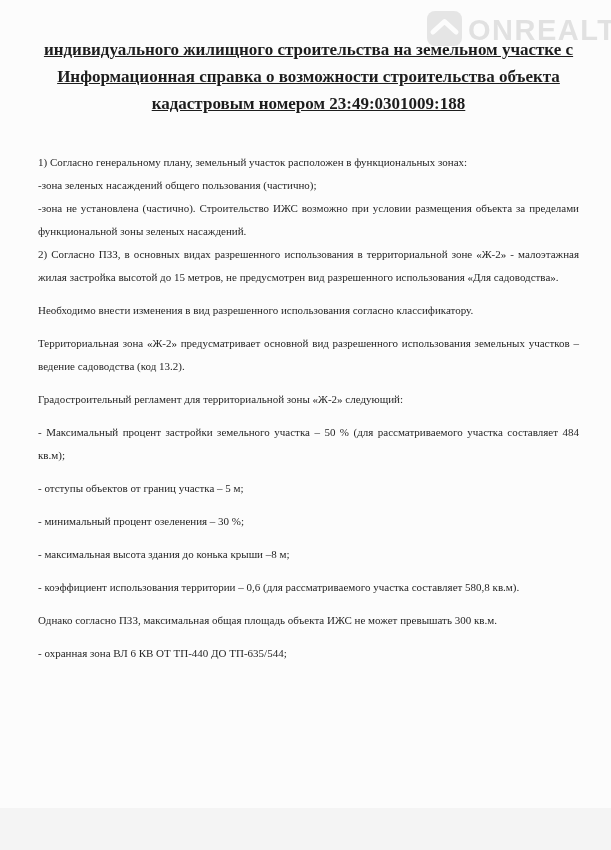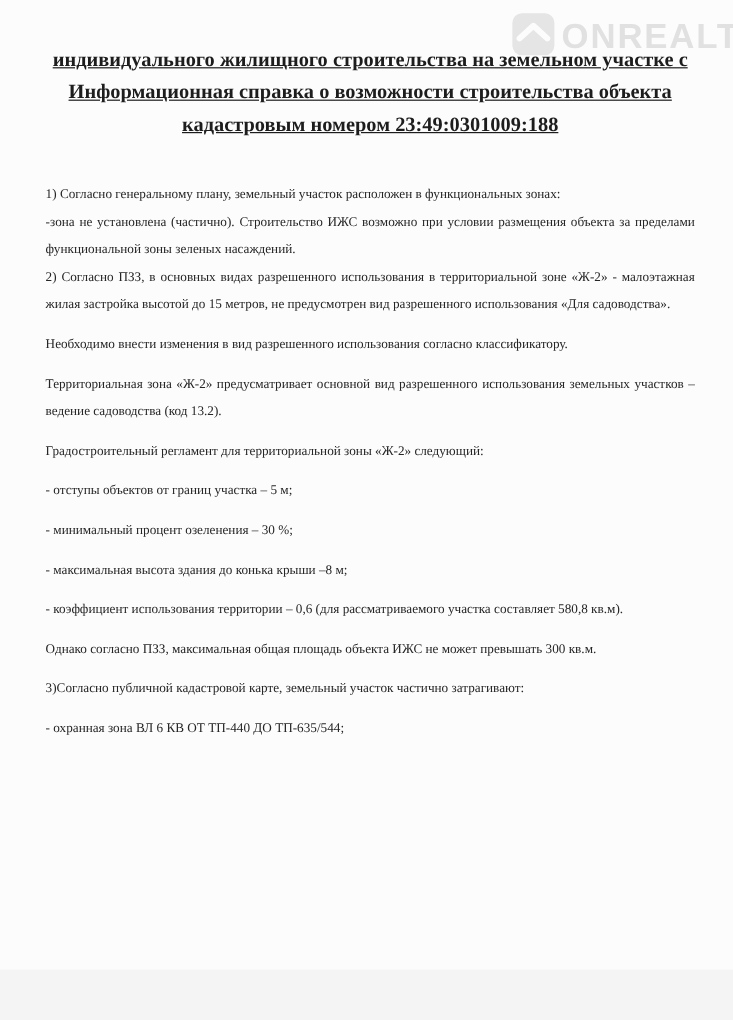--- a/index.html
+++ b/index.html
@@ -80,29 +80,30 @@
   <div class="doc">
 
     <div class="title">
       <div class="title-line">индивидуального жилищного строительства на земельном участке с</div>
       <div class="title-line">Информационная справка о возможности строительства объекта</div>
       <div class="title-line">кадастровым номером 23:49:0301009:188</div>
     </div>
 
     <div class="body-text">
       <p class="line">1) Согласно генеральному плану, земельный участок расположен в функциональных зонах:</p>
+      <p class="line">-зона зеленых насаждений общего пользования (частично);</p>
       <p class="line">-зона не установлена (частично). Строительство ИЖС возможно при условии размещения объекта за пределами функциональной зоны зеленых насаждений.</p>
       <p class="line">2) Согласно ПЗЗ, в основных видах разрешенного использования в территориальной зоне «Ж-2» - малоэтажная жилая застройка высотой до 15 метров, не предусмотрен вид разрешенного использования «Для садоводства».</p>
       <p class="para">Необходимо внести изменения в вид разрешенного использования согласно классификатору.</p>
       <p class="para">Территориальная зона «Ж-2» предусматривает основной вид разрешенного использования земельных участков – ведение садоводства (код 13.2).</p>
       <p class="para">Градостроительный регламент для территориальной зоны «Ж-2» следующий:</p>
+      <p class="para">- Максимальный процент застройки земельного участка – 50 % (для рассматриваемого участка составляет 484 кв.м);</p>
       <p class="para">- отступы объектов от границ участка – 5 м;</p>
       <p class="para">- минимальный процент озеленения – 30 %;</p>
       <p class="para">- максимальная высота здания до конька крыши –8 м;</p>
       <p class="para">- коэффициент использования территории – 0,6 (для рассматриваемого участка составляет 580,8 кв.м).</p>
       <p class="para">Однако согласно ПЗЗ, максимальная общая площадь объекта ИЖС не может превышать 300 кв.м.</p>
-      <p class="para">3)Согласно публичной кадастровой карте, земельный участок частично затрагивают:</p>
       <p class="para">- охранная зона ВЛ 6 КВ ОТ ТП-440 ДО ТП-635/544;</p>
     </div>
 
   </div>
 
 </div>
 
 </body></html>

